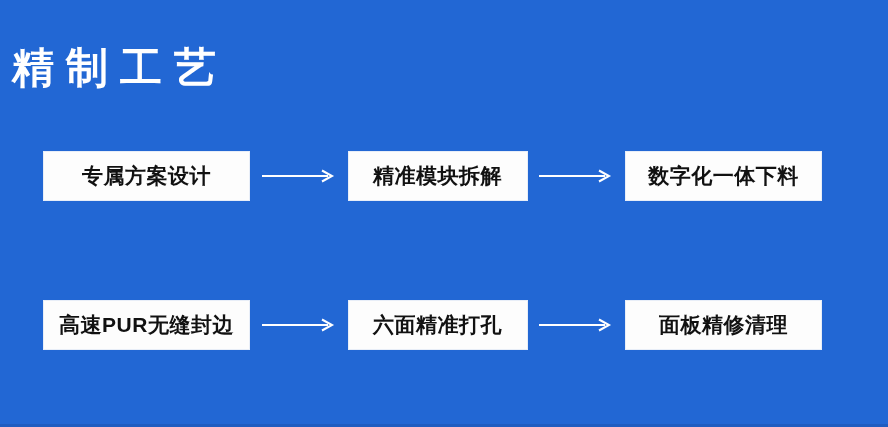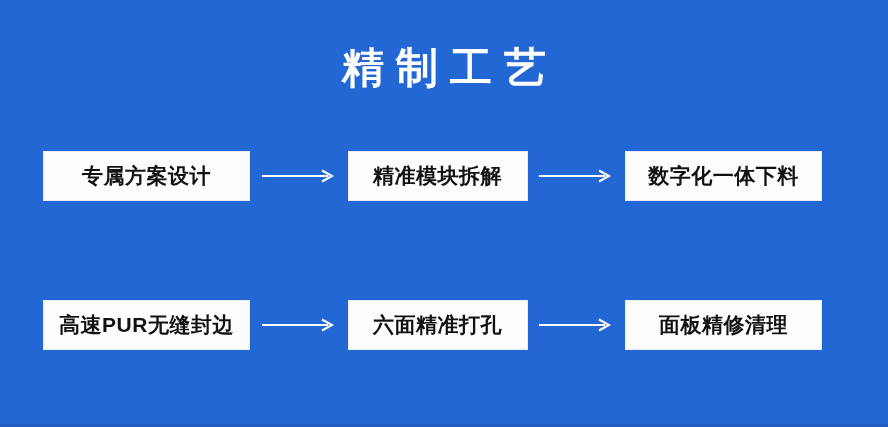--- a/index.html
+++ b/index.html
@@ -30,21 +30,20 @@
     width: 888px;
     height: 3px;
     background: #1f5cc0;
   }
 
   .title {
     position: absolute;
     left: 0;
     top: 44px;
     width: 888px;
-    text-align: center;
     color: #ffffff;
     font-size: 42px;
     line-height: 48px;
     font-weight: bold;
     letter-spacing: 12px;
     text-indent: 12px;
     white-space: nowrap;
   }
 
   .flow-row {

